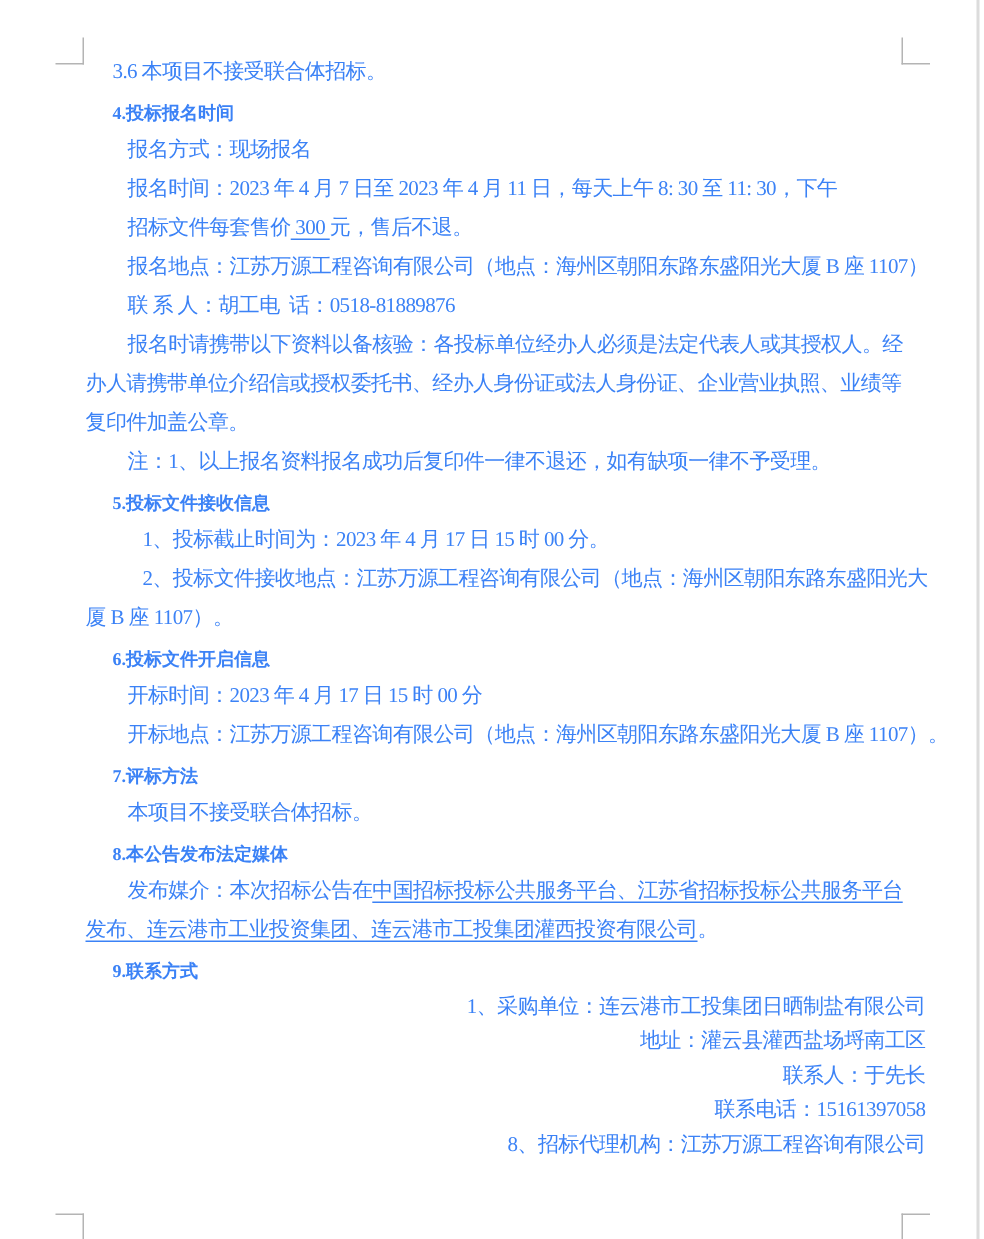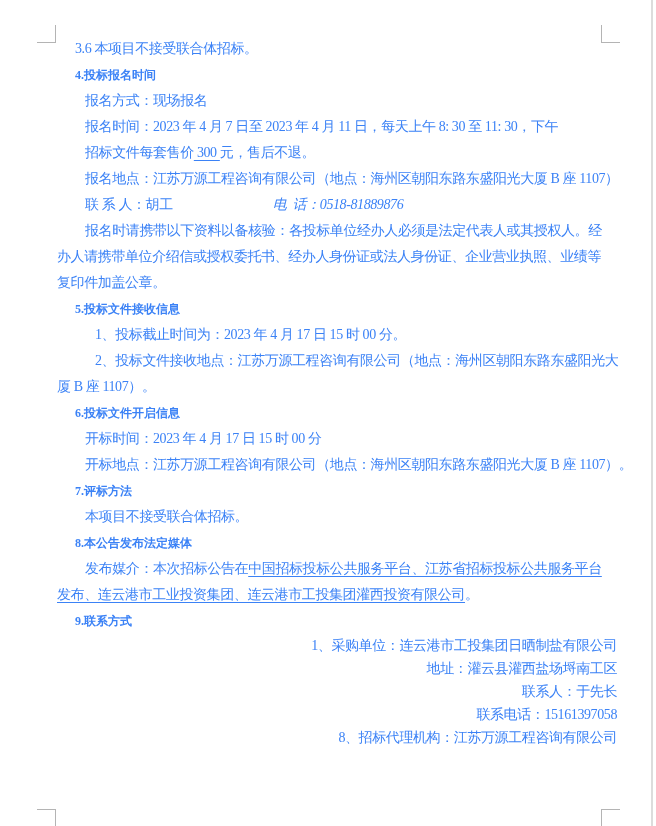--- a/index.html
+++ b/index.html
@@ -20,21 +20,21 @@
   }
   .line.bold{font-weight:bold;font-size:12px;letter-spacing:0;}
   .line.tight{height:23px;line-height:23px;text-align:right;}
   .ind-0{padding-left:0;}
   .ind-1{padding-left:18px;}
   .ind-2{padding-left:28px;}
   .ind-3{padding-left:38px;}
   .ind-4{padding-left:45px;}
   .ind-5{padding-left:61px;}
   .u{text-decoration:underline;text-underline-offset:3px;}
-  .tab{margin-left:100px;font-style:italic;}
+  .tab{}
   .crop{position:absolute;width:18px;height:17px;border:0 solid var(--mark-color,#b4b4b4);}
   .crop.tl{left:37px;top:25px;border-right-width:1px;border-bottom-width:1px;}
   .crop.tr{left:601px;top:25px;border-left-width:1px;border-bottom-width:1px;}
   .crop.bl{left:37px;top:809px;border-right-width:1px;border-top-width:1px;}
   .crop.br{left:601px;top:809px;border-left-width:1px;border-top-width:1px;}
   .page-edge{position:absolute;right:3px;top:0;width:2px;height:826px;background:var(--edge-color,#dcdcdc);}
 </style>
 </head>
 <body>
 
@@ -48,20 +48,21 @@
       <div class="line ind-1"><span>3.6 本项目不接受联合体招标。</span></div>
       <div class="line ind-1 bold"><span>4.投标报名时间</span></div>
       <div class="line ind-2"><span>报名方式：现场报名</span></div>
       <div class="line ind-2"><span>报名时间：2023 年 4 月 7 日至 2023 年 4 月 11 日，每天上午 8: 30 至 11: 30，下午</span></div>
       <div class="line ind-2"><span>招标文件每套售价</span><span class="u"> 300 </span><span>元，售后不退。</span></div>
       <div class="line ind-2"><span>报名地点：江苏万源工程咨询有限公司（地点：海州区朝阳东路东盛阳光大厦 B 座 1107）</span></div>
       <div class="line ind-2"><span>联 系 人：胡工</span><span class="tab">电  话：0518-81889876</span></div>
       <div class="line ind-2"><span>报名时请携带以下资料以备核验：各投标单位经办人必须是法定代表人或其授权人。经</span></div>
       <div class="line ind-0"><span>办人请携带单位介绍信或授权委托书、经办人身份证或法人身份证、企业营业执照、业绩等</span></div>
       <div class="line ind-0"><span>复印件加盖公章。</span></div>
+      <div class="line ind-2"><span>注：1、以上报名资料报名成功后复印件一律不退还，如有缺项一律不予受理。</span></div>
       <div class="line ind-1 bold"><span>5.投标文件接收信息</span></div>
       <div class="line ind-3"><span>1、投标截止时间为：2023 年 4 月 17 日 15 时 00 分。</span></div>
       <div class="line ind-3"><span>2、投标文件接收地点：江苏万源工程咨询有限公司（地点：海州区朝阳东路东盛阳光大</span></div>
       <div class="line ind-0"><span>厦 B 座 1107）。</span></div>
       <div class="line ind-1 bold"><span>6.投标文件开启信息</span></div>
       <div class="line ind-2"><span>开标时间：2023 年 4 月 17 日 15 时 00 分</span></div>
       <div class="line ind-2"><span>开标地点：江苏万源工程咨询有限公司（地点：海州区朝阳东路东盛阳光大厦 B 座 1107）。</span></div>
       <div class="line ind-1 bold"><span>7.评标方法</span></div>
       <div class="line ind-2"><span>本项目不接受联合体招标。</span></div>
       <div class="line ind-1 bold"><span>8.本公告发布法定媒体</span></div>

